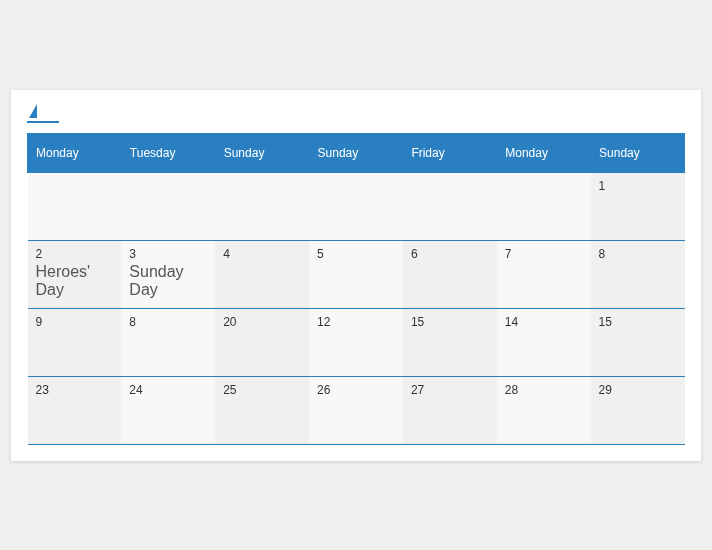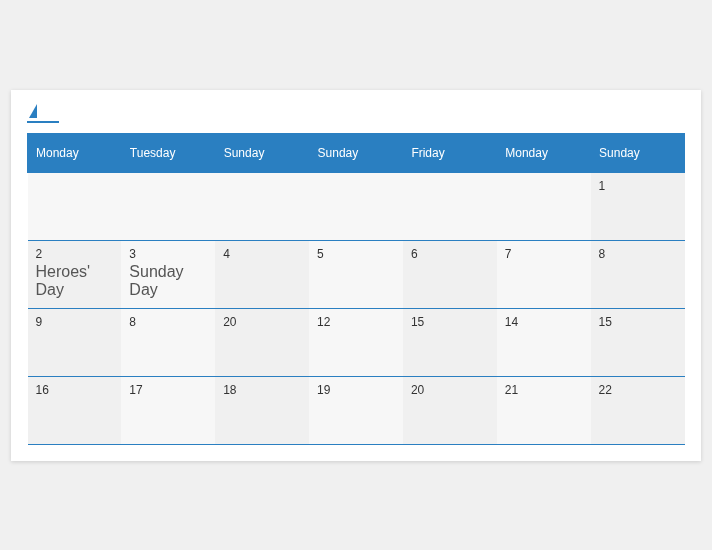--- a/index.html
+++ b/index.html
@@ -200,36 +200,36 @@
           </td>
           <td>
             <span class="day-number">14</span>
           </td>
           <td>
             <span class="day-number">15</span>
           </td>
         </tr>
         <tr>
           <td>
-            <span class="day-number">16</span>
-          </td>
-          <td>
-            <span class="day-number">17</span>
-          </td>
-          <td>
-            <span class="day-number">18</span>
-          </td>
-          <td>
-            <span class="day-number">19</span>
-          </td>
-          <td>
-            <span class="day-number">20</span>
-          </td>
-          <td>
-            <span class="day-number">21</span>
-          </td>
-          <td>
-            <span class="day-number">22</span>
+            <span class="day-number">23</span>
+          </td>
+          <td>
+            <span class="day-number">24</span>
+          </td>
+          <td>
+            <span class="day-number">25</span>
+          </td>
+          <td>
+            <span class="day-number">26</span>
+          </td>
+          <td>
+            <span class="day-number">27</span>
+          </td>
+          <td>
+            <span class="day-number">28</span>
+          </td>
+          <td>
+            <span class="day-number">29</span>
           </td>
         </tr>
       </tbody>
   </table>
 </div>
 
 </body></html>

